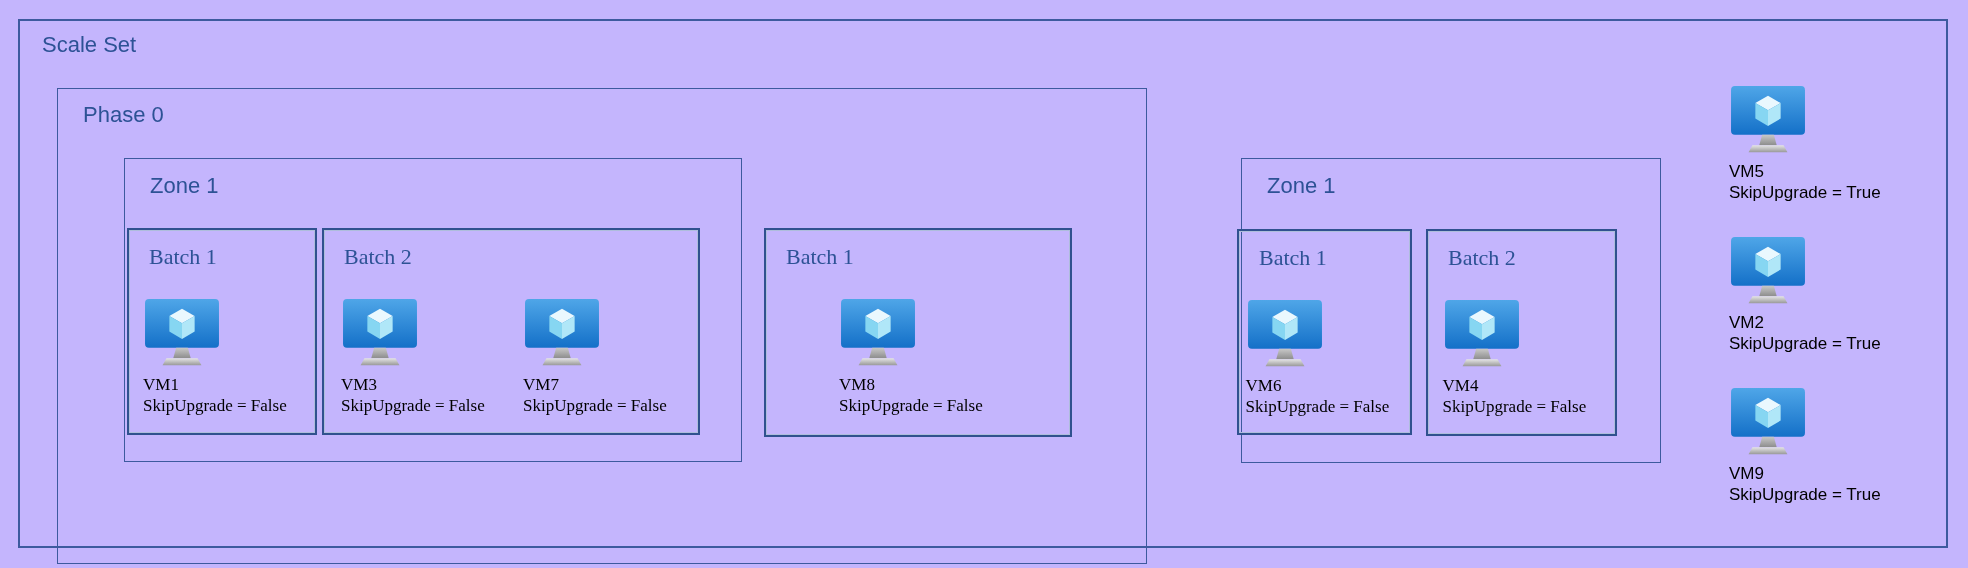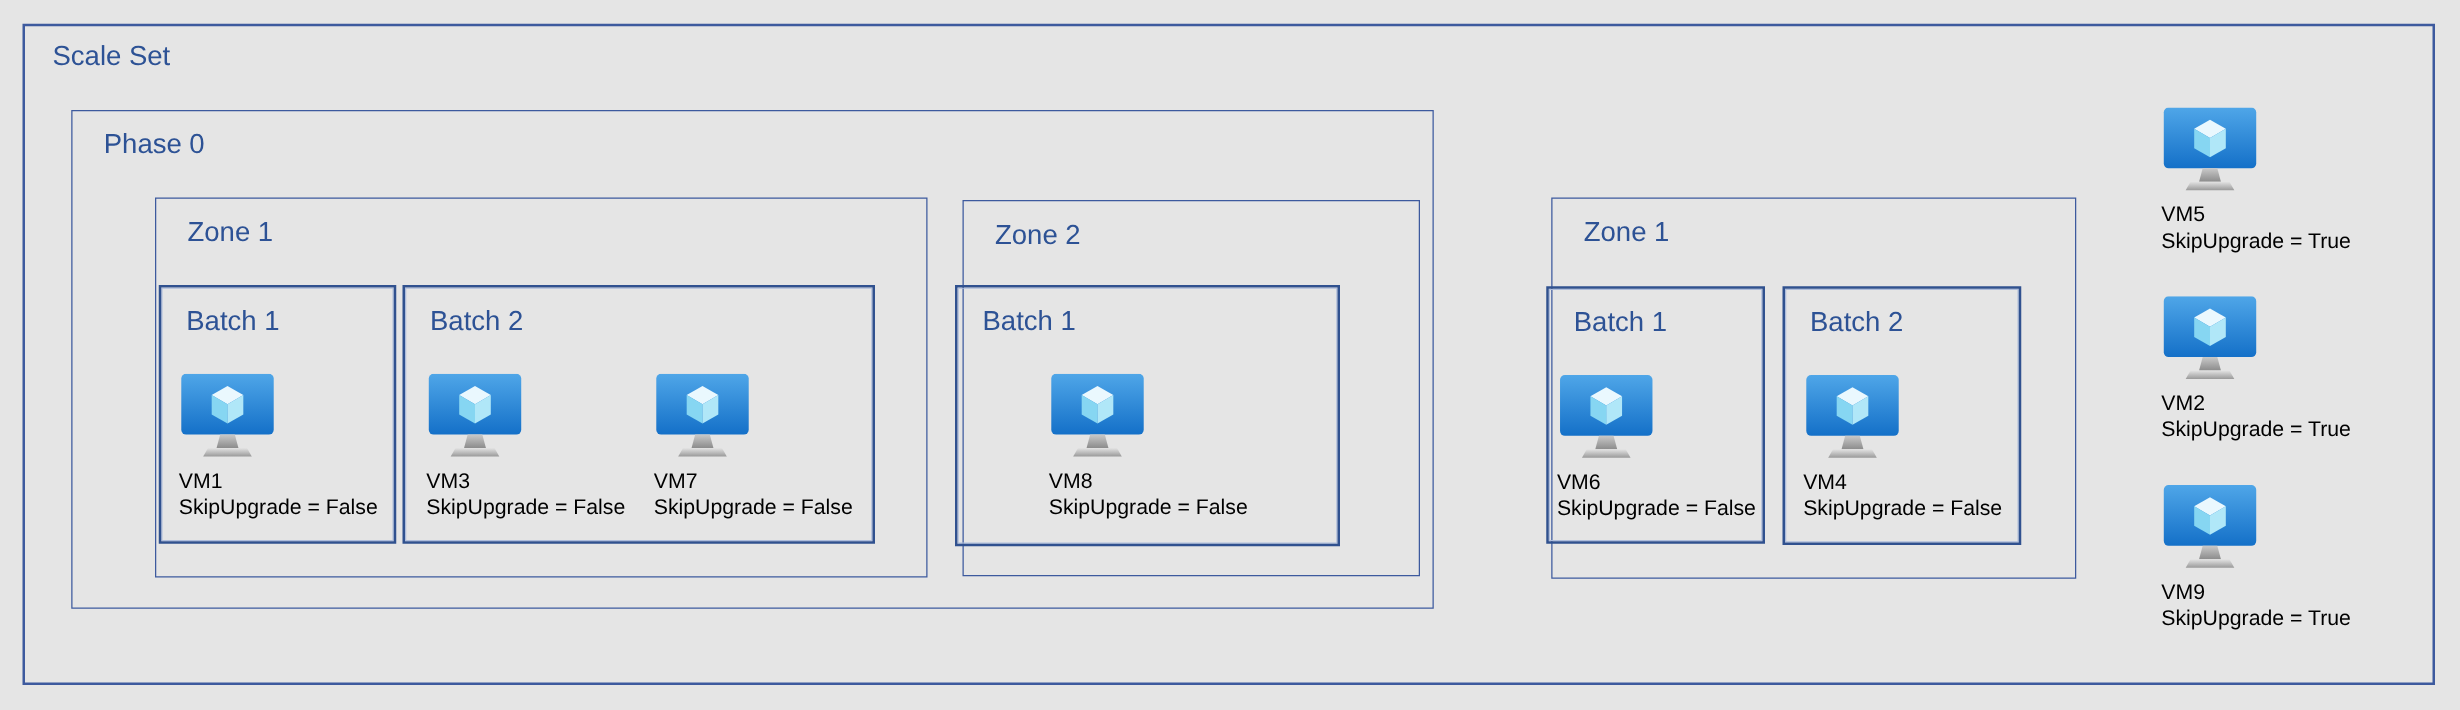--- a/index.html
+++ b/index.html
@@ -5,21 +5,21 @@
   html, body {
     margin: 0;
     padding: 0;
     background: #ffffff;
     font-family: "Liberation Sans", sans-serif;
   }
   .canvas {
     position: relative;
     width: 1968px;
     height: 568px;
-    background: #e5e5e5;
+    background: #c4b5fd;
     overflow: hidden;
   }
   .box {
     position: absolute;
     box-sizing: border-box;
     background: transparent;
   }
   .box-label {
     display: inline-block;
     color: #2D5295;
@@ -30,34 +30,35 @@
   
   .scale-set {
     left: 18px; top: 19px; width: 1930px; height: 529px;
     border: 2.5px solid #3D5A9E;
   }
   .scale-set > .box-label { padding: 11px 0 0 22px; }
 
   
   .phase { border: 1.6px solid #3D5A9E; }
   .phase > .box-label { padding: 13px 0 0 25px; }
-  .phase-0 { left: 57px;  top: 88px; width: 1090px; height: 399px; }
+  .phase-0 { left: 57px;  top: 88px; width: 1090px; height: 476px; }
   .phase-1 { left: 1198px; top: 88px; width: 459px;  height: 399px; }
 
   
   .zone { border: 1.6px solid #3D5A9E; margin-left: 24px; }
   .zone > .box-label { padding: 14px 0 0 25px; }
   .p0-zone1 { left: 100px; top: 158px; width: 618px; height: 304px; }
   .p0-zone2 { left: 746px; top: 160px; width: 366px; height: 301px; }
   .p1-zone1 { left: 1217px; top: 158px; width: 420px; height: 305px; }
 
   
   .batch {
     border: 2px solid #30518F;
     box-shadow: inset 0 0 0 1px #AEBDDC;
+    font-family: Liberation Serif, serif;
   }
   .batch > .box-label { padding: 14px 0 0 20px; }
   .p0z1-batch1 { left: 127px;  top: 228px; width: 190px; height: 207px; }
   .p0z1-batch2 { left: 322px;  top: 228px; width: 378px; height: 207px; }
   .p0z2-batch1 { left: 764px;  top: 228px; width: 308px; height: 209px; }
   .p1z1-batch1 { left: 1237px; top: 229px; width: 175px; height: 206px; }
   .p1z1-batch2 { left: 1426px; top: 229px; width: 191px; height: 207px; }
 
   .vm-row {
     display: flex;
@@ -175,23 +176,20 @@
           <polygon points="40,10 53,17.5 40,25 27,17.5" fill="#EAF8FE"></polygon>
           <polygon points="27,17.5 40,25 40,41 27,33.5" fill="#86D6F2"></polygon>
           <polygon points="53,17.5 40,25 40,41 53,33.5" fill="#B0E7F8"></polygon>
         </svg>
         <div class="vm-name">VM7</div>
         <div class="vm-skip">SkipUpgrade = False</div>
       </div>
     </div>
   </div>
 
-  <div class="box zone p0-zone2">
-    <span class="box-label">Zone 2</span>
-  </div>
 
   <div class="box batch p0z2-batch1">
     <span class="box-label">Batch 1</span>
     <div class="vm-row">
       <div class="vm">
         <svg class="vm-icon" width="78" height="72" viewBox="0 0 80 74">
           <rect x="2" y="0" width="76" height="50" rx="4" fill="url(#vmMon)"></rect>
           <polygon points="34,50 46,50 49,61 31,61" fill="url(#vmNeck)"></polygon>
           <polygon points="24,61 56,61 60,68 20,68" fill="url(#vmBase)"></polygon>
           <polygon points="40,10 53,17.5 40,25 27,17.5" fill="#EAF8FE"></polygon>

